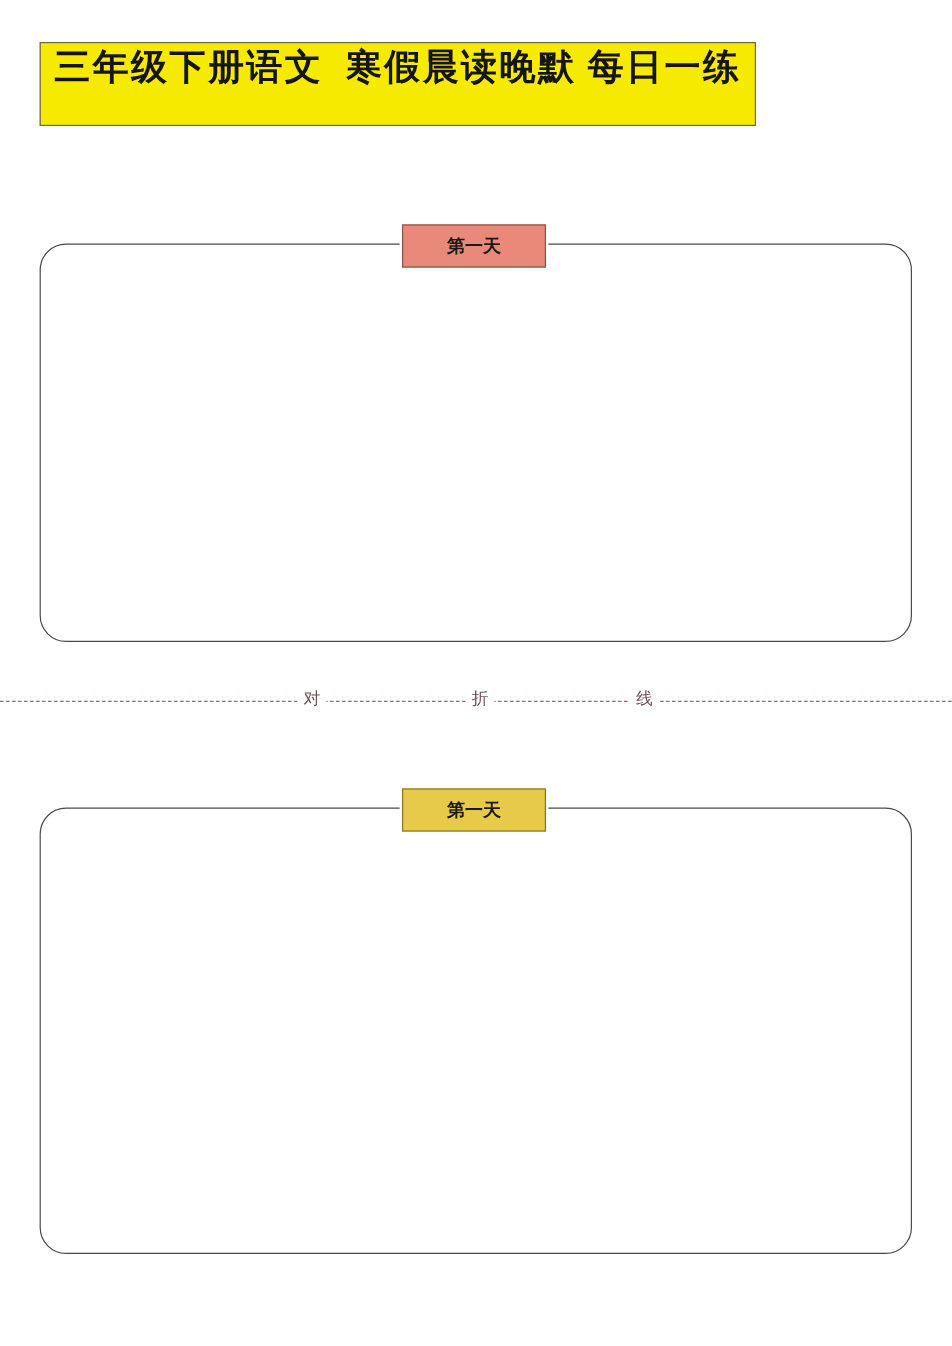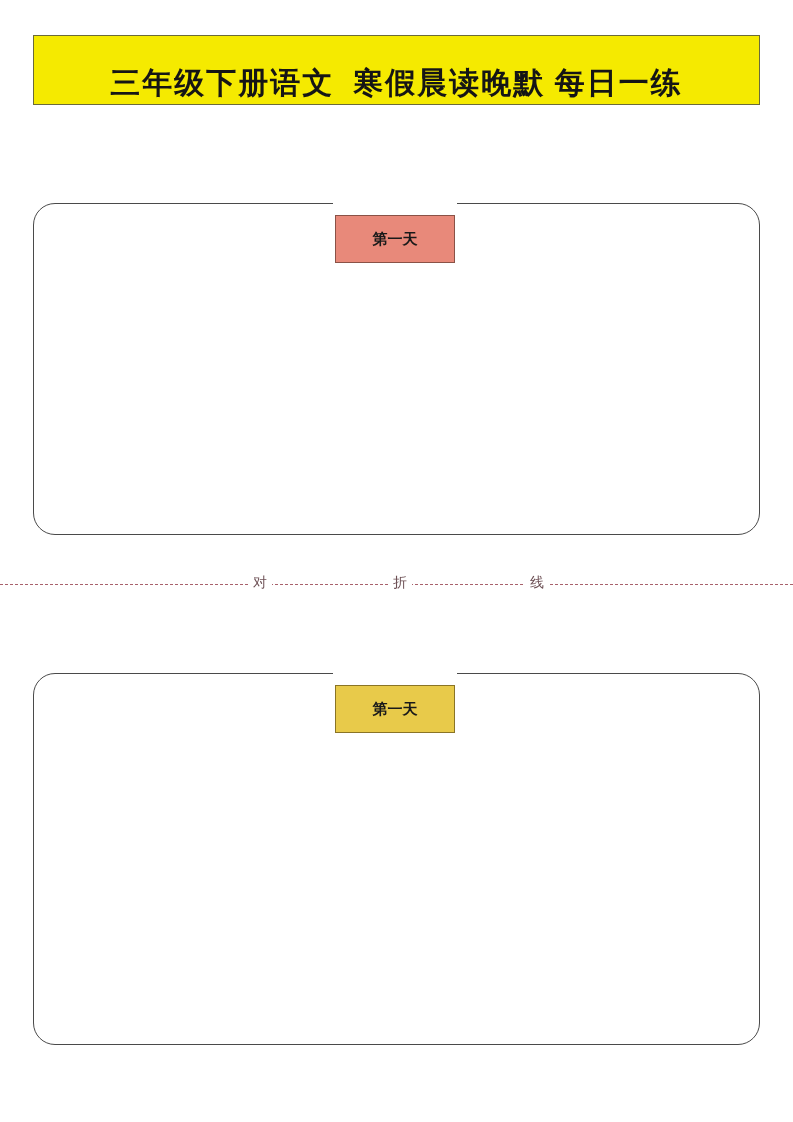--- a/index.html
+++ b/index.html
@@ -13,53 +13,52 @@
     font-family: "Liberation Serif", "DejaVu Serif", serif;
     position: relative;
     overflow: hidden;
   }
 
   
   .title-banner {
     position: absolute;
     left: 33px;
     top: 35px;
-    width: 727px;
+    width: 597px;
     height: 70px;
     background: #f5ea00;
     border: 1px solid #6b6b3a;
     box-sizing: border-box;
     display: flex;
-    align-items: flex-end;
+    align-items: flex-start;
     justify-content: center;
   }
   .title-banner .title-text {
     font-size: 30px;
     font-weight: bold;
     color: #151515;
     letter-spacing: 2px;
     font-family: "Liberation Serif", "DejaVu Serif", serif;
     white-space: pre;
   }
 
   
   .day-chip {
     position: absolute;
     width: 120px;
-    height: 48px;
+    height: 36px;
     box-sizing: border-box;
     border: 1px solid #6f5a4a;
     display: flex;
     align-items: center;
     justify-content: center;
     font-size: 15px;
     font-weight: bold;
     color: #1a1a1a;
     z-index: 4;
-    margin-top: 28px;
   }
   .chip-salmon { background: #e8897a; border-color: #8a5247; }
   .chip-gold   { background: #e8ca4a; border-color: #8a7426; }
 
   
   .panel {
     position: absolute;
     box-sizing: border-box;
     border: 1.4px solid #4a4a4a;
     border-radius: 22px;

